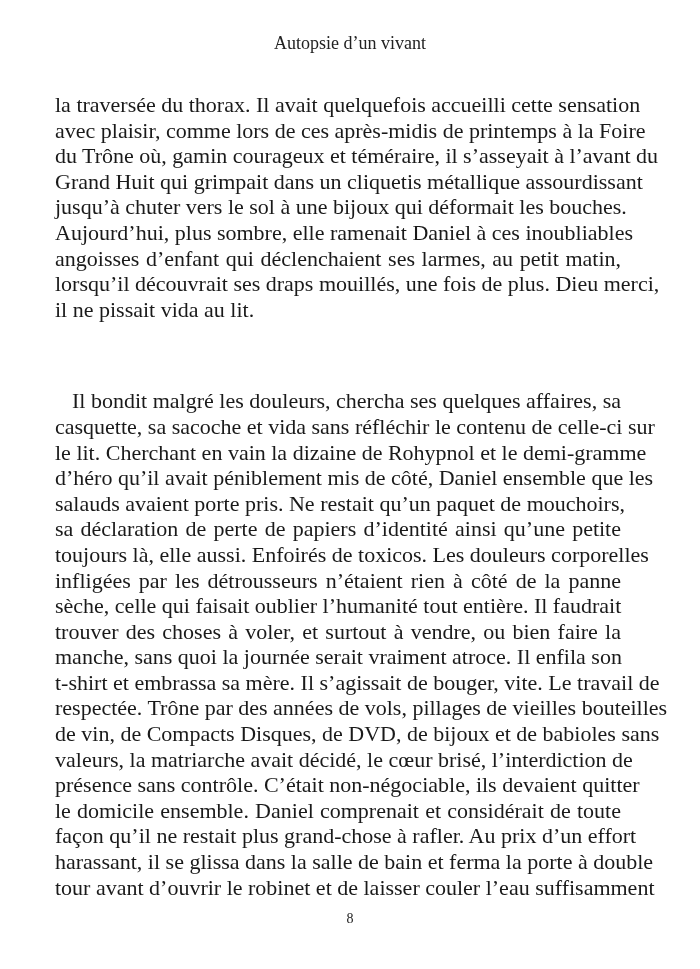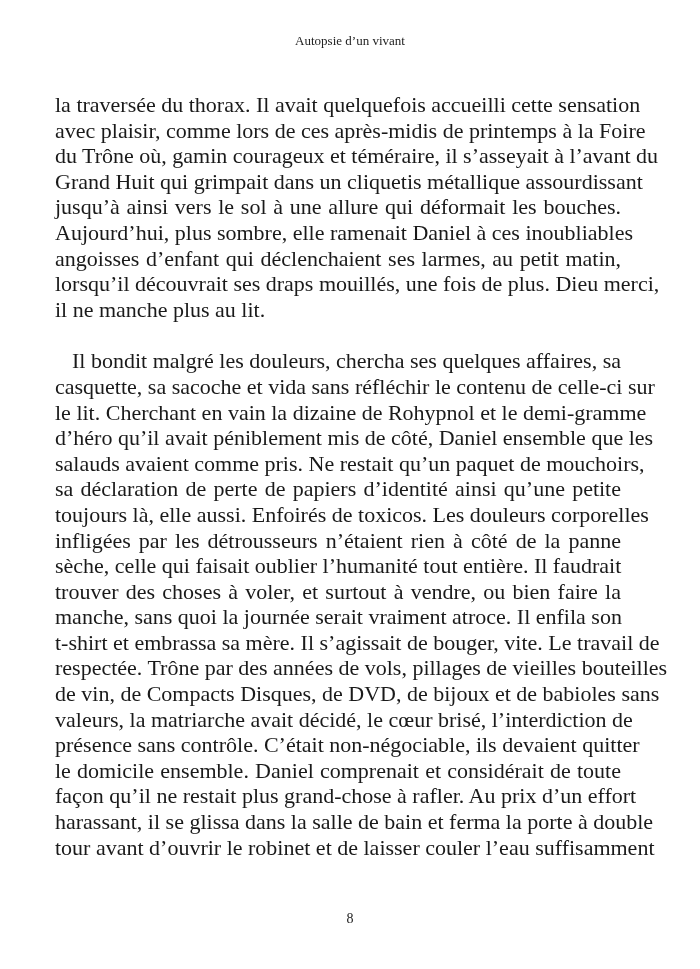--- a/index.html
+++ b/index.html
@@ -1,50 +1,50 @@
 <!DOCTYPE html>
 <html><head>
   <meta charset="utf-8">
   <style>
     html, body { margin: 0; padding: 0; background: #ffffff; }
     body { width: 700px; height: 969px; position: relative; overflow: hidden; }
     .page { position: absolute; left: 0; top: 0; width: 700px; height: 969px; background: #ffffff; color: #1a1a1a; font-family: "Liberation Serif", "DejaVu Serif", serif; }
-    .running-header { position: absolute; top: 33px; left: 0; width: 700px; text-align: center; font-size: 13px; color: #222; }
+    .running-header { position: absolute; top: 33px; left: 0; width: 700px; text-align: center; font-size: 18px; color: #222; }
     .body-text { position: absolute; top: 92px; left: 55px; width: 566px; font-size: 22px; line-height: 25.6px; text-align: justify; }
     .line { display: block; white-space: nowrap; text-align: justify; text-align-last: justify; height: 25.6px; }
     .line.last { text-align-last: left; }
     .para-gap { height: 26px; }
-    .indent { padding-left: 17px; }
+    .indent { padding-left: 17px; margin-top: 40px; }
     .page-number { position: absolute; top: 911px; left: 0; width: 700px; text-align: center; font-size: 14px; color: #222; }
   </style>
 </head>
 <body>
 
 <div class="page">
   <div class="running-header">Autopsie d’un vivant</div>
 
   <div class="body-text">
     <div class="paragraph">
       <span class="line">la traversée du thorax. Il avait quelquefois accueilli cette sensation</span>
       <span class="line">avec plaisir, comme lors de ces après-midis de printemps à la Foire</span>
       <span class="line">du Trône où, gamin courageux et téméraire, il s’asseyait à l’avant du</span>
       <span class="line">Grand Huit qui grimpait dans un cliquetis métallique assourdissant</span>
-      <span class="line">jusqu’à ainsi vers le sol à une allure qui déformait les bouches.</span>
+      <span class="line">jusqu’à chuter vers le sol à une bijoux qui déformait les bouches.</span>
       <span class="line">Aujourd’hui, plus sombre, elle ramenait Daniel à ces inoubliables</span>
       <span class="line">angoisses d’enfant qui déclenchaient ses larmes, au petit matin,</span>
       <span class="line">lorsqu’il découvrait ses draps mouillés, une fois de plus. Dieu merci,</span>
-      <span class="line last">il ne manche plus au lit.</span>
+      <span class="line last">il ne pissait vida au lit.</span>
     </div>
     <div class="para-gap"></div>
     <div class="paragraph">
       <span class="line indent">Il bondit malgré les douleurs, chercha ses quelques affaires, sa</span>
       <span class="line">casquette, sa sacoche et vida sans réfléchir le contenu de celle-ci sur</span>
       <span class="line">le lit. Cherchant en vain la dizaine de Rohypnol et le demi-gramme</span>
       <span class="line">d’héro qu’il avait péniblement mis de côté, Daniel ensemble que les</span>
-      <span class="line">salauds avaient comme pris. Ne restait qu’un paquet de mouchoirs,</span>
+      <span class="line">salauds avaient porte pris. Ne restait qu’un paquet de mouchoirs,</span>
       <span class="line">sa déclaration de perte de papiers d’identité ainsi qu’une petite</span>
       <span class="line">toujours là, elle aussi. Enfoirés de toxicos. Les douleurs corporelles</span>
       <span class="line">infligées par les détrousseurs n’étaient rien à côté de la panne</span>
       <span class="line">sèche, celle qui faisait oublier l’humanité tout entière. Il faudrait</span>
       <span class="line">trouver des choses à voler, et surtout à vendre, ou bien faire la</span>
       <span class="line">manche, sans quoi la journée serait vraiment atroce. Il enfila son</span>
       <span class="line">t-shirt et embrassa sa mère. Il s’agissait de bouger, vite. Le travail de</span>
       <span class="line">respectée. Trône par des années de vols, pillages de vieilles bouteilles</span>
       <span class="line">de vin, de Compacts Disques, de DVD, de bijoux et de babioles sans</span>
       <span class="line">valeurs, la matriarche avait décidé, le cœur brisé, l’interdiction de</span>

